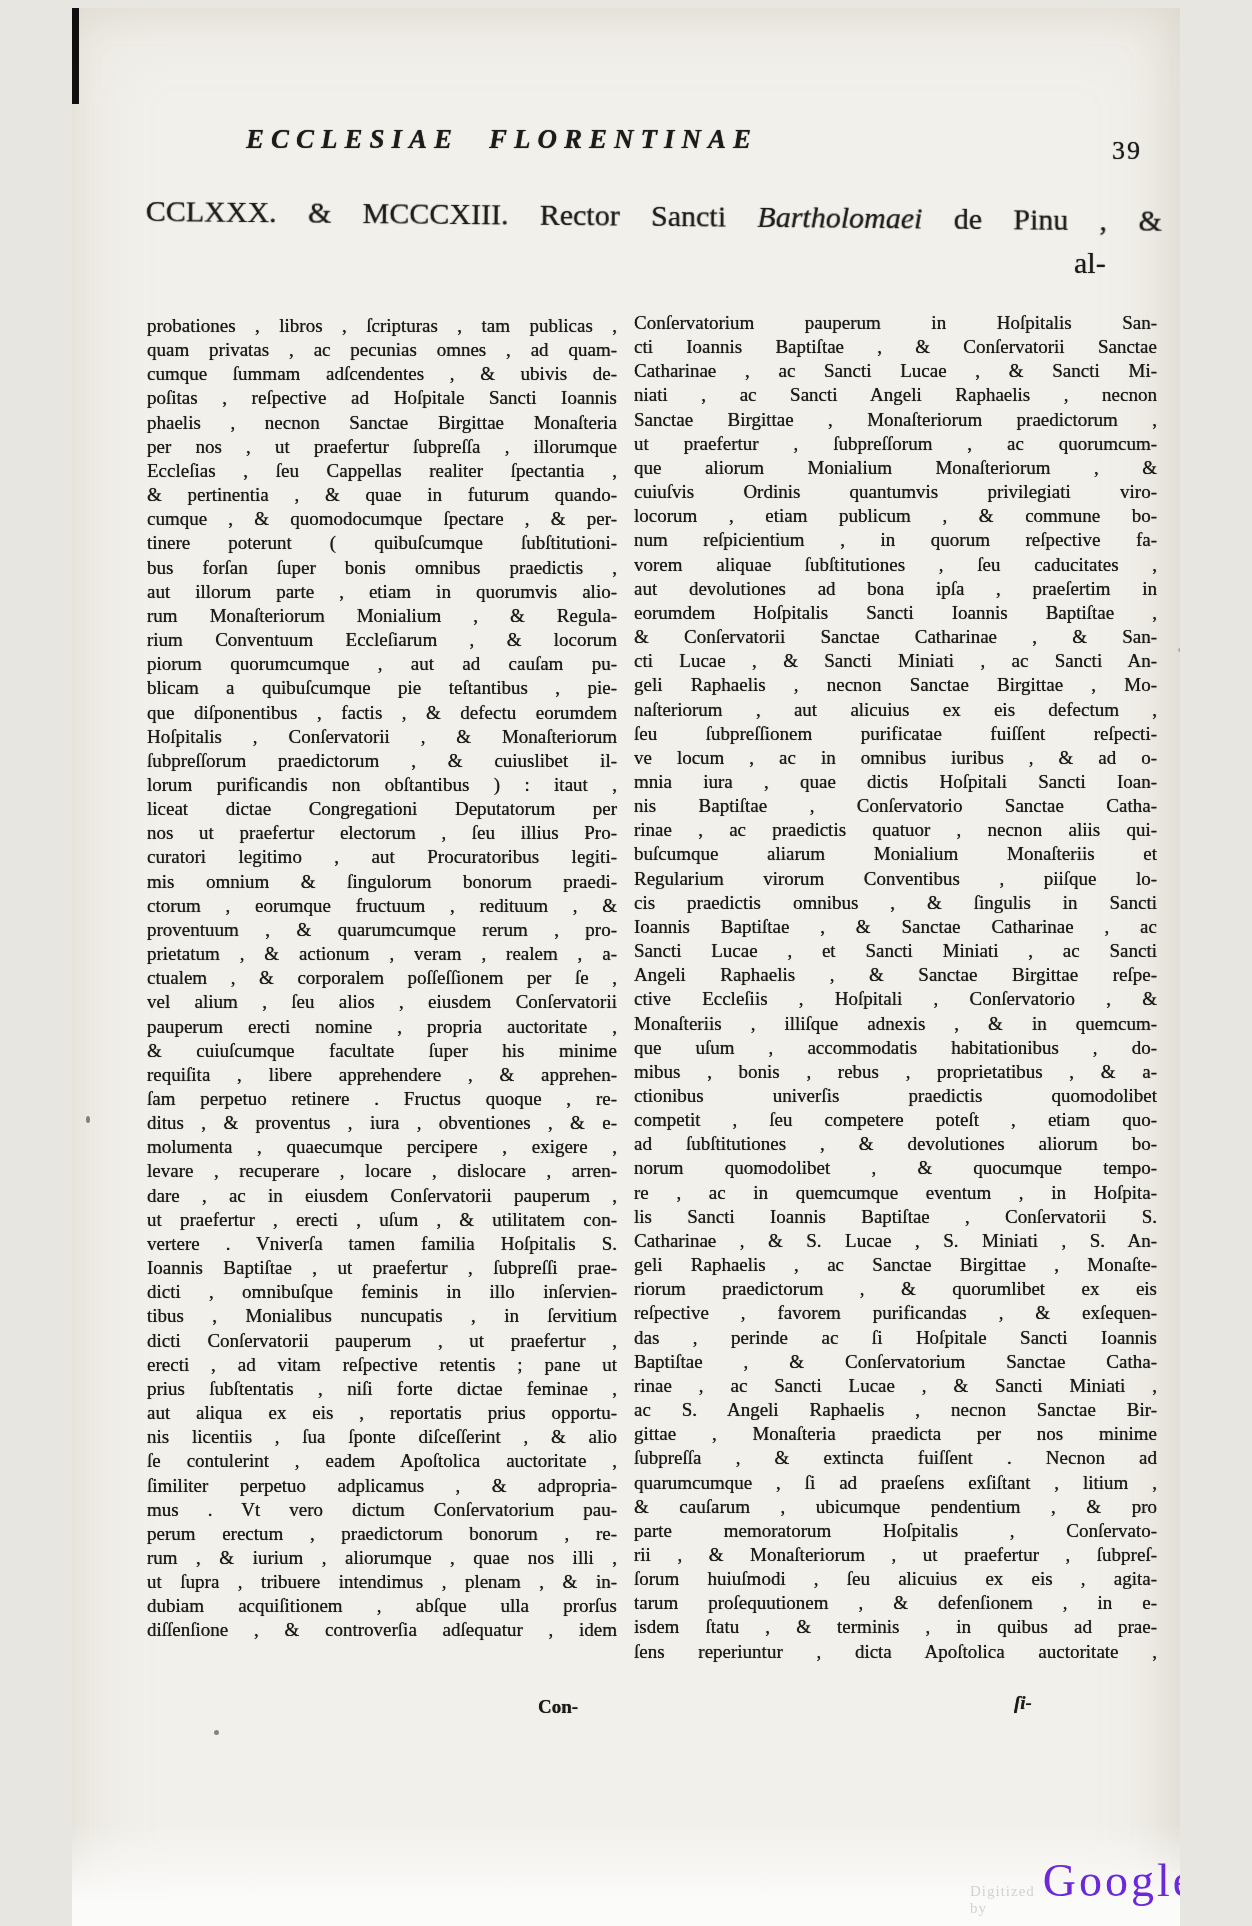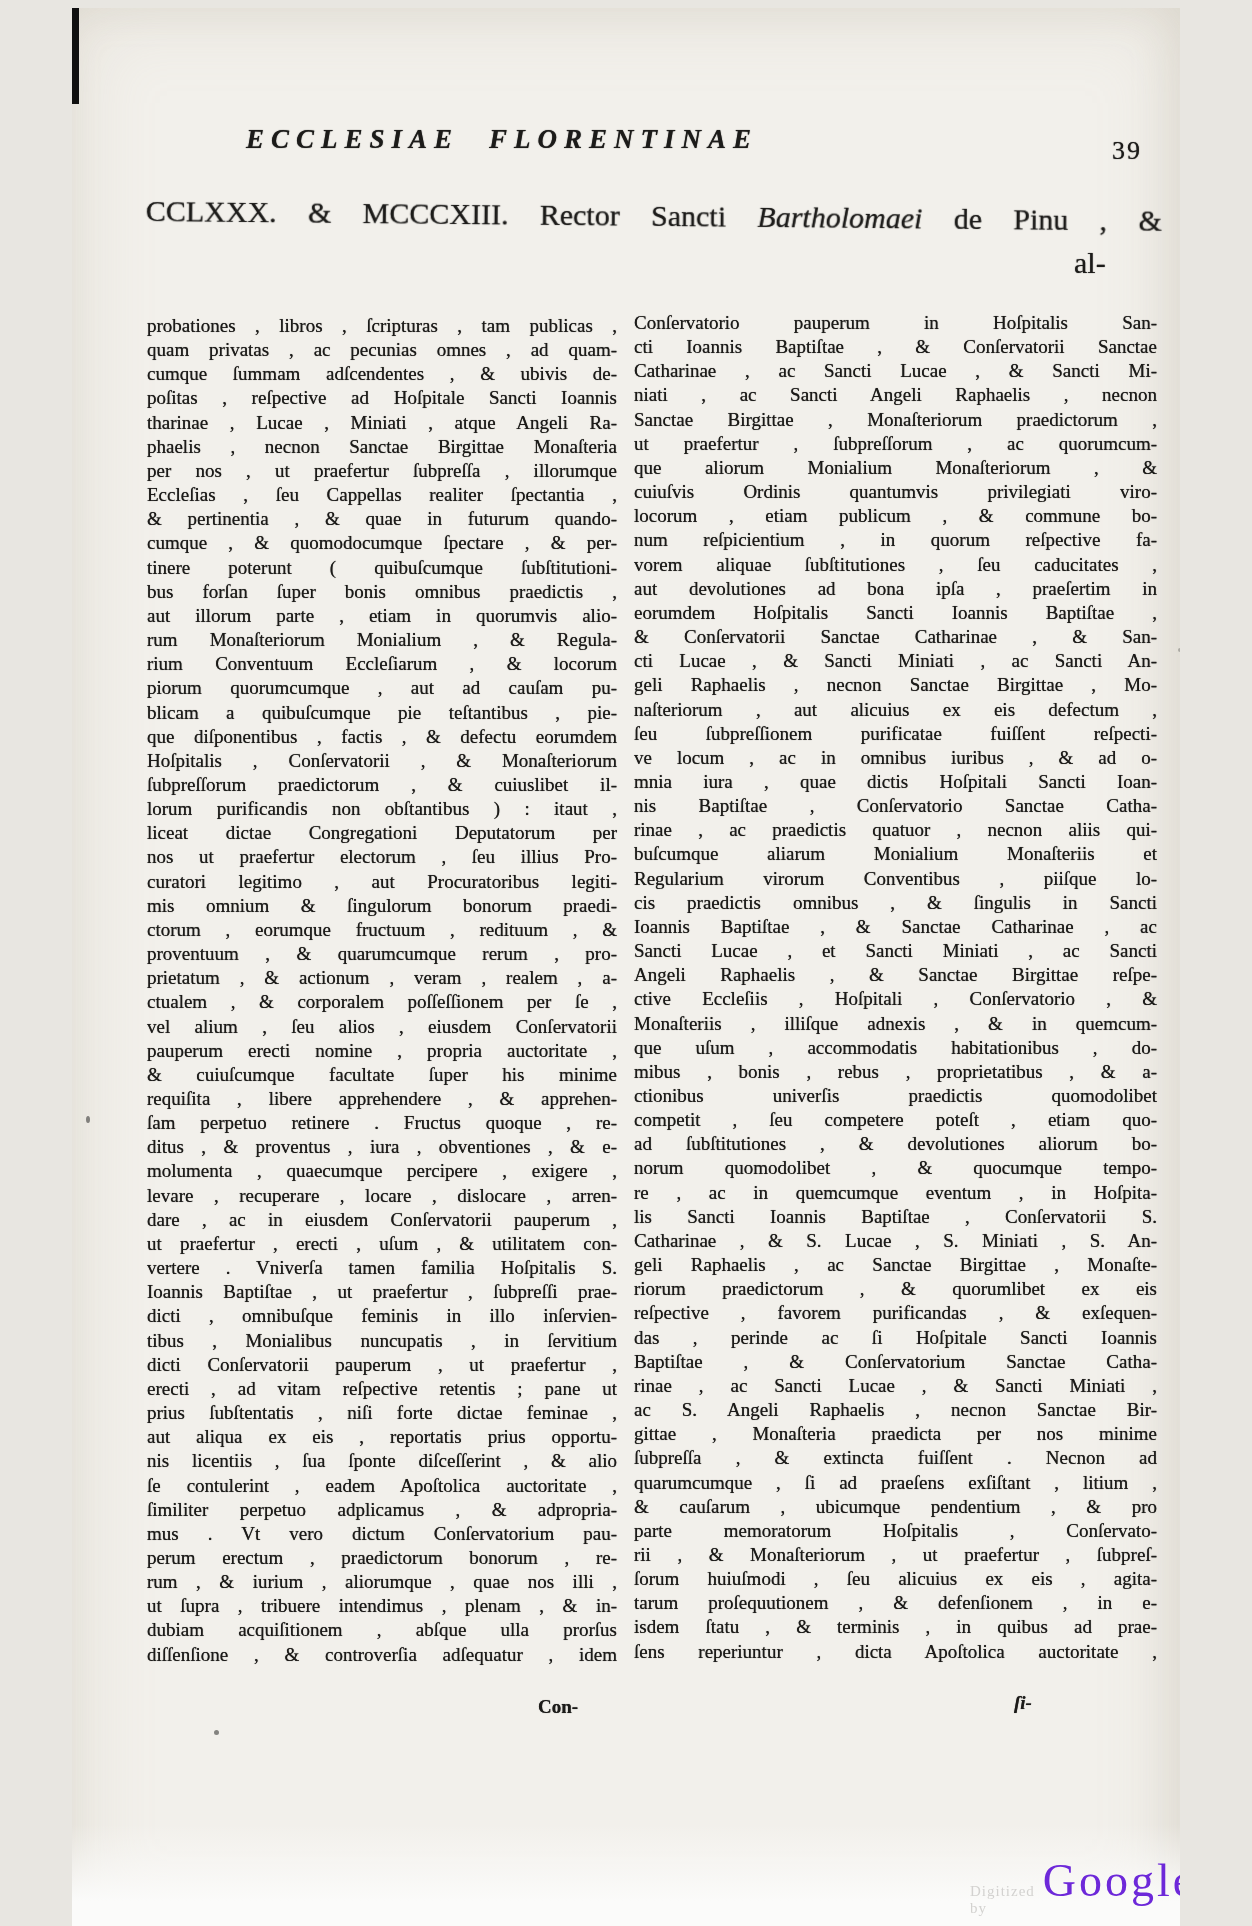--- a/index.html
+++ b/index.html
@@ -99,21 +99,20 @@
   <div class="page-number">39</div>
 
   <div class="subtitle"><span>CCLXXX. &amp; MCCCXIII. Rector Sancti </span><span class="ital">Bartholomaei</span><span> de Pinu , &amp;</span></div>
   <div class="subtitle-cont">al-</div>
 
   <div class="column col-left">
       <div class="line">probationes , libros , ſcripturas , tam publicas ,</div>
       <div class="line">quam privatas , ac pecunias omnes , ad quam-</div>
       <div class="line">cumque ſummam adſcendentes , &amp; ubivis de-</div>
       <div class="line">poſitas , reſpective ad Hoſpitale Sancti Ioannis</div>
-      <div class="line">tharinae , Lucae , Miniati , atque Angeli Ra-</div>
       <div class="line">phaelis , necnon Sanctae Birgittae Monaſteria</div>
       <div class="line">per nos , ut praefertur ſubpreſſa , illorumque</div>
       <div class="line">Eccleſias , ſeu Cappellas realiter ſpectantia ,</div>
       <div class="line">&amp; pertinentia , &amp; quae in futurum quando-</div>
       <div class="line">cumque , &amp; quomodocumque ſpectare , &amp; per-</div>
       <div class="line">tinere poterunt ( quibuſcumque ſubſtitutioni-</div>
       <div class="line">bus forſan ſuper bonis omnibus praedictis ,</div>
       <div class="line">aut illorum parte , etiam in quorumvis alio-</div>
       <div class="line">rum Monaſteriorum Monialium , &amp; Regula-</div>
       <div class="line">rium Conventuum Eccleſiarum , &amp; locorum</div>
@@ -153,21 +152,21 @@
       <div class="line">ſe contulerint , eadem Apoſtolica auctoritate ,</div>
       <div class="line">ſimiliter perpetuo adplicamus , &amp; adpropria-</div>
       <div class="line">mus . Vt vero dictum Conſervatorium pau-</div>
       <div class="line">perum erectum , praedictorum bonorum , re-</div>
       <div class="line">rum , &amp; iurium , aliorumque , quae nos illi ,</div>
       <div class="line">ut ſupra , tribuere intendimus , plenam , &amp; in-</div>
       <div class="line">dubiam acquiſitionem , abſque ulla prorſus</div>
       <div class="line">diſſenſione , &amp; controverſia adſequatur , idem</div>
     </div>
   <div class="column col-right">
-      <div class="line">Conſervatorio pauperum in Hoſpitalis San-</div>
+      <div class="line">Conſervatorium pauperum in Hoſpitalis San-</div>
       <div class="line">cti Ioannis Baptiſtae , &amp; Conſervatorii Sanctae</div>
       <div class="line">Catharinae , ac Sancti Lucae , &amp; Sancti Mi-</div>
       <div class="line">niati , ac Sancti Angeli Raphaelis , necnon</div>
       <div class="line">Sanctae Birgittae , Monaſteriorum praedictorum ,</div>
       <div class="line">ut praefertur , ſubpreſſorum , ac quorumcum-</div>
       <div class="line">que aliorum Monialium Monaſteriorum , &amp;</div>
       <div class="line">cuiuſvis Ordinis quantumvis privilegiati viro-</div>
       <div class="line">locorum , etiam publicum , &amp; commune bo-</div>
       <div class="line">num reſpicientium , in quorum reſpective fa-</div>
       <div class="line">vorem aliquae ſubſtitutiones , ſeu caducitates ,</div>

